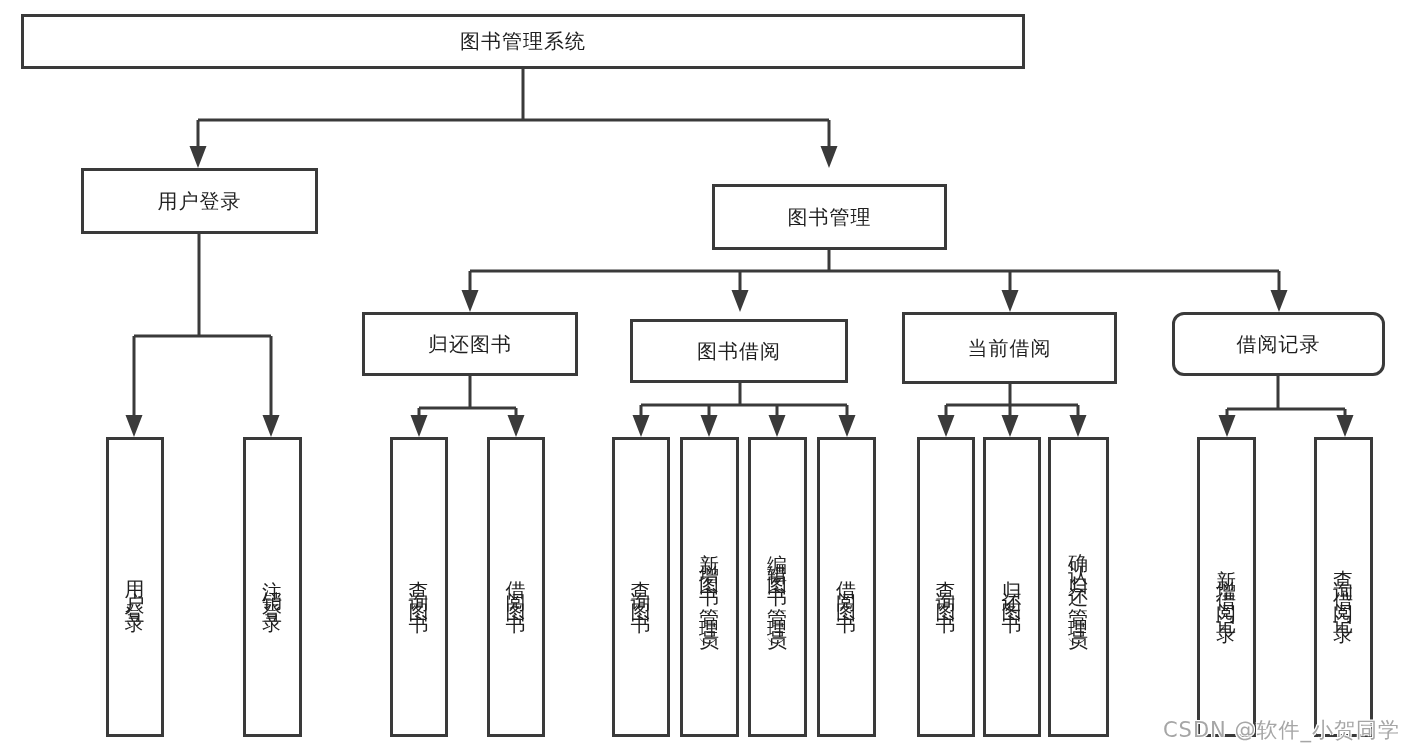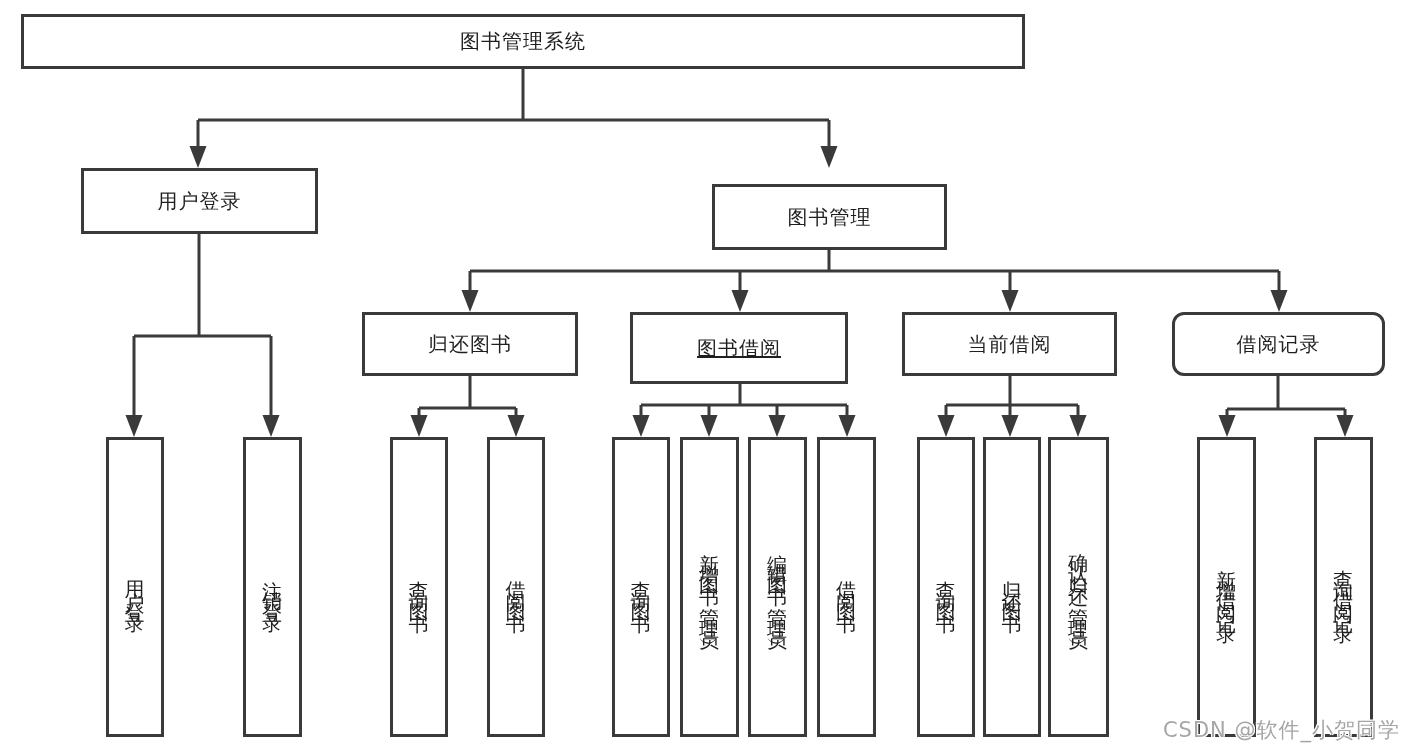--- a/index.html
+++ b/index.html
@@ -40,22 +40,22 @@
     line-height: 1;
     letter-spacing: 11px;
   }
   
   #n-root   { left: 21px;   top: 14px;  width: 1004px; height: 55px; }
   
   #n-login  { left: 81px;   top: 168px; width: 237px; height: 66px; }
   #n-mgmt   { left: 712px;  top: 184px; width: 235px; height: 66px; }
   
   #n-newbook { left: 362px;  top: 312px; width: 216px; height: 64px; }
-  #n-borrow  { left: 630px;  top: 312px; width: 218px; height: 72px; text-decoration: underline; }
-  #n-current { left: 902px;  top: 312px; width: 215px; height: 64px; }
+  #n-borrow  { left: 630px;  top: 319px; width: 218px; height: 64px; }
+  #n-current { left: 902px;  top: 312px; width: 215px; height: 72px; }
   #n-records { left: 1172px; top: 312px; width: 213px; height: 64px; border-radius: 12px; }
   
   #v-login1   { left: 106px;  width: 58px; }
   #v-logout   { left: 243px;  width: 59px; }
   #v-query1   { left: 390px;  width: 58px; }
   #v-borrow1  { left: 487px;  width: 58px; }
   #v-query2   { left: 612px;  width: 58px; }
   #v-addbook  { left: 680px;  width: 59px; }
   #v-editbook { left: 748px;  width: 59px; }
   #v-borrow2  { left: 817px;  width: 59px; }

